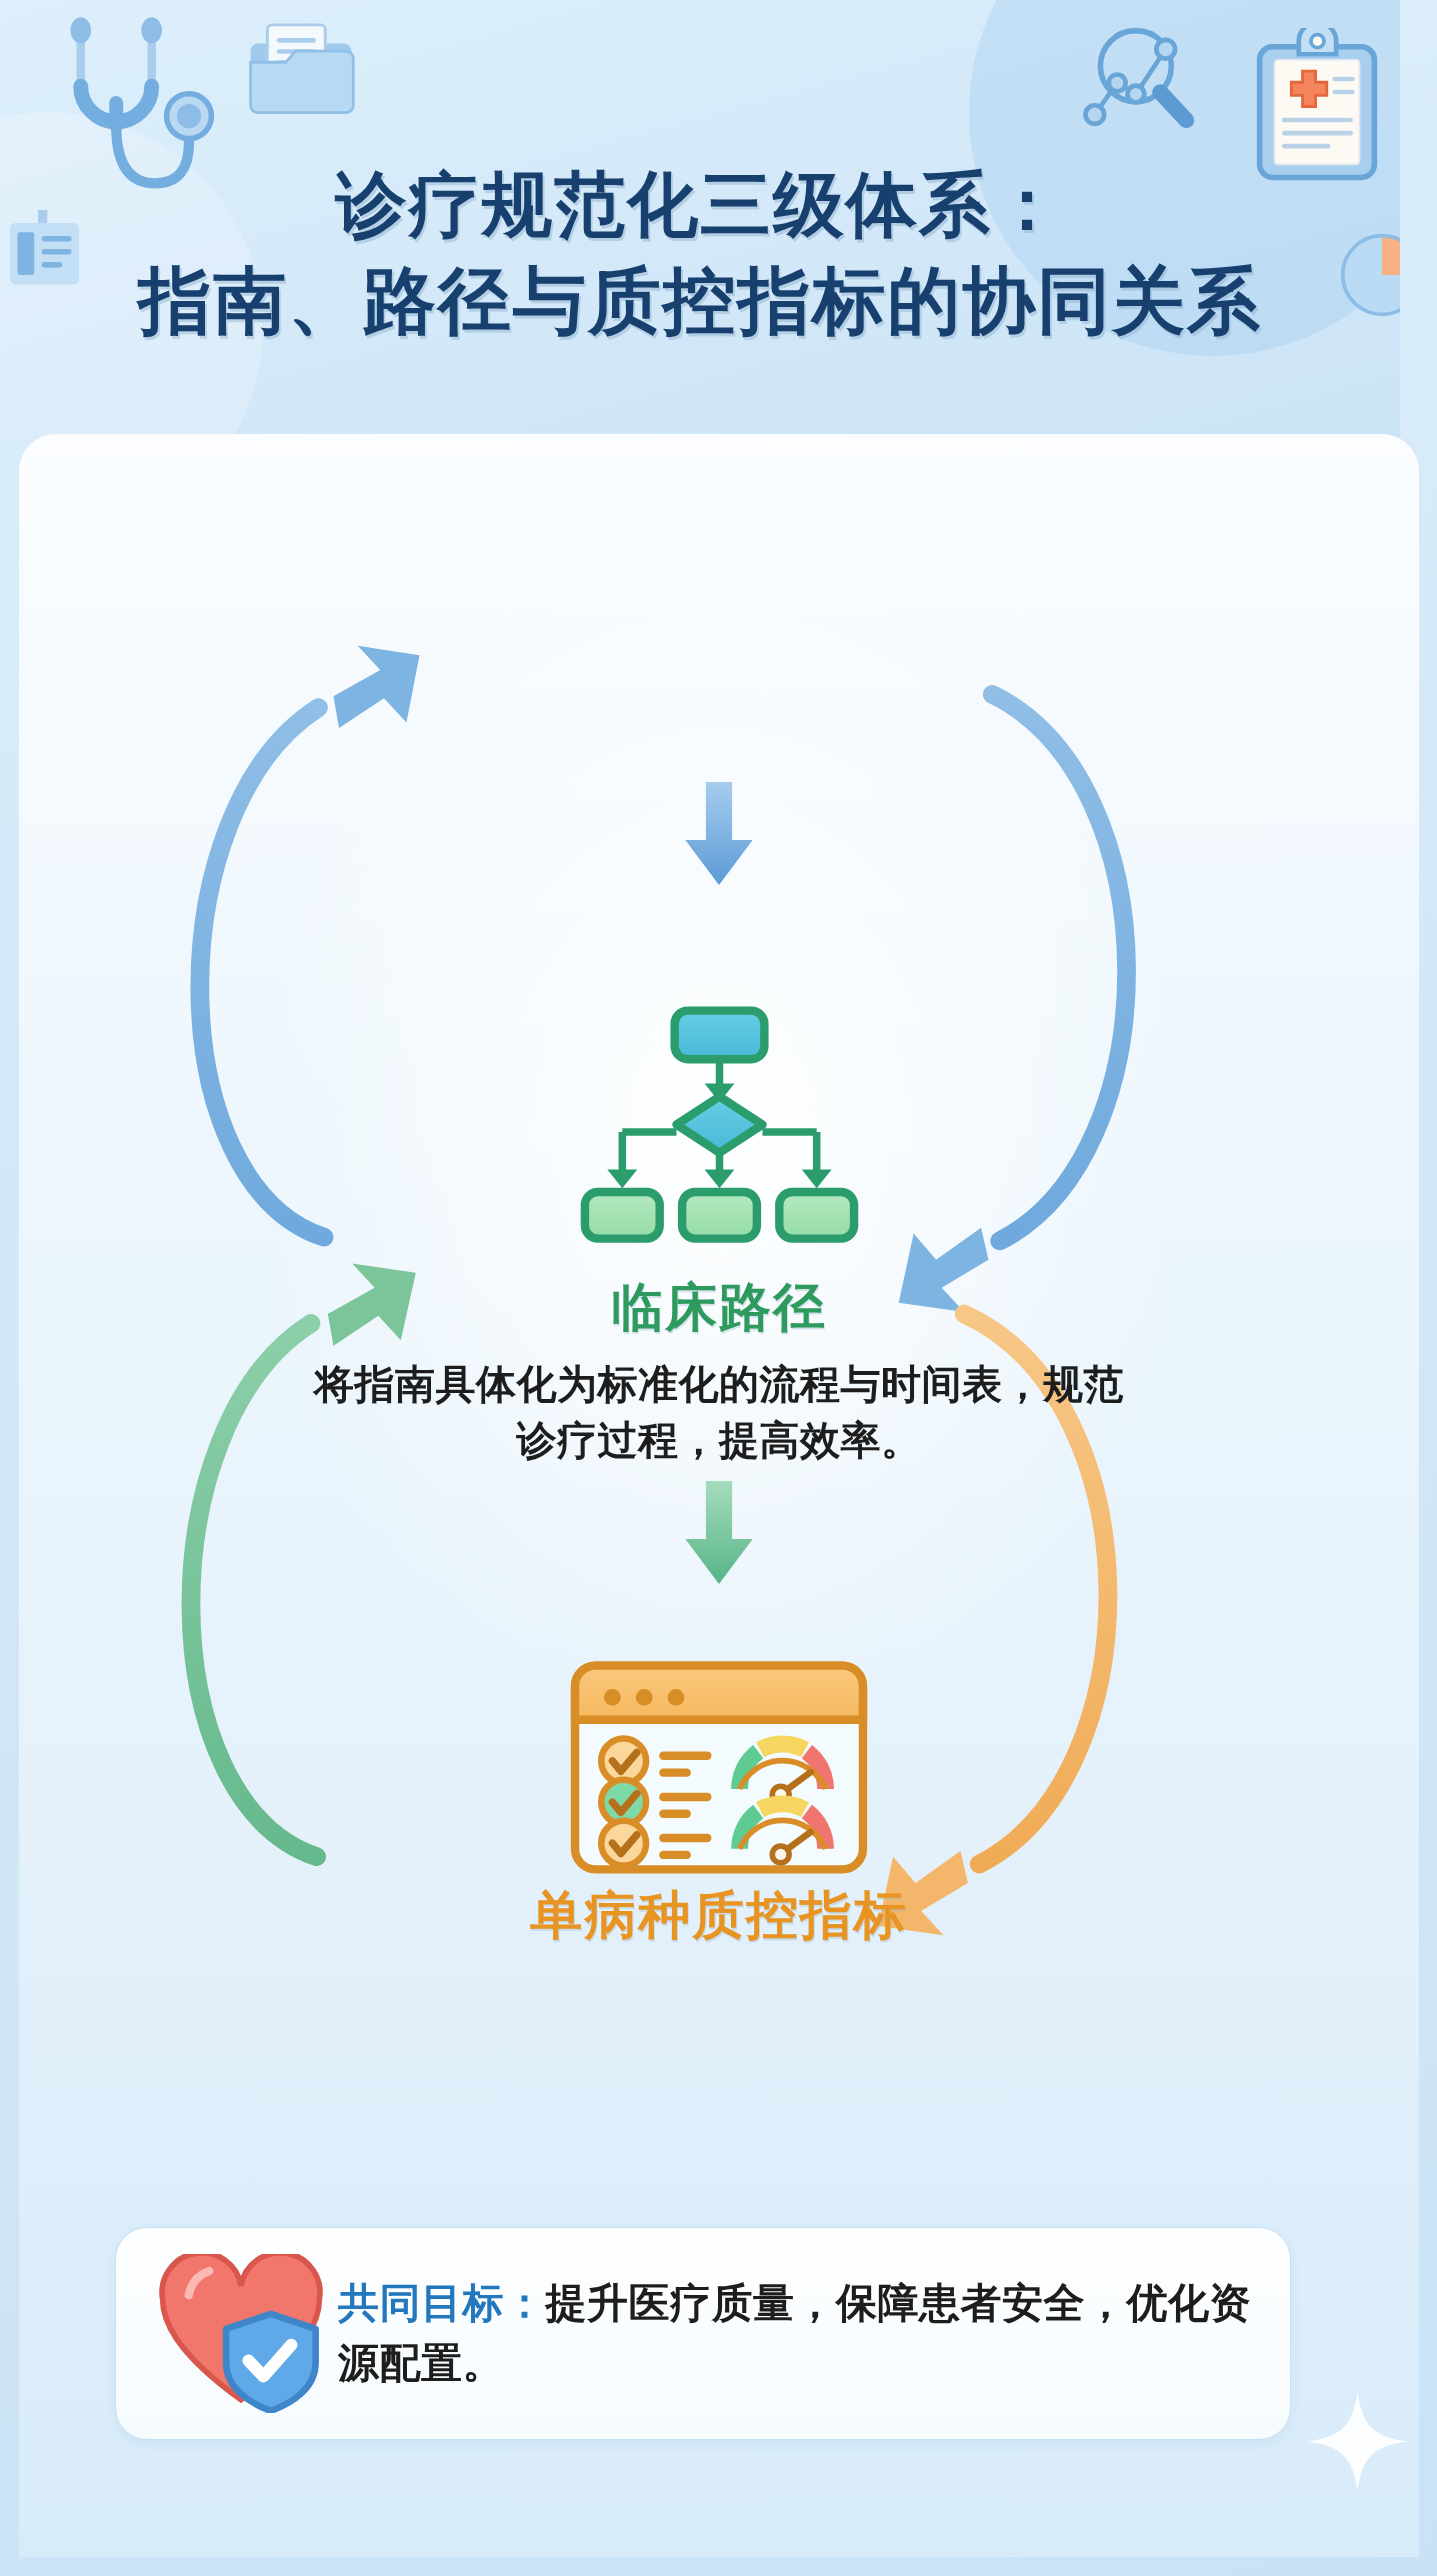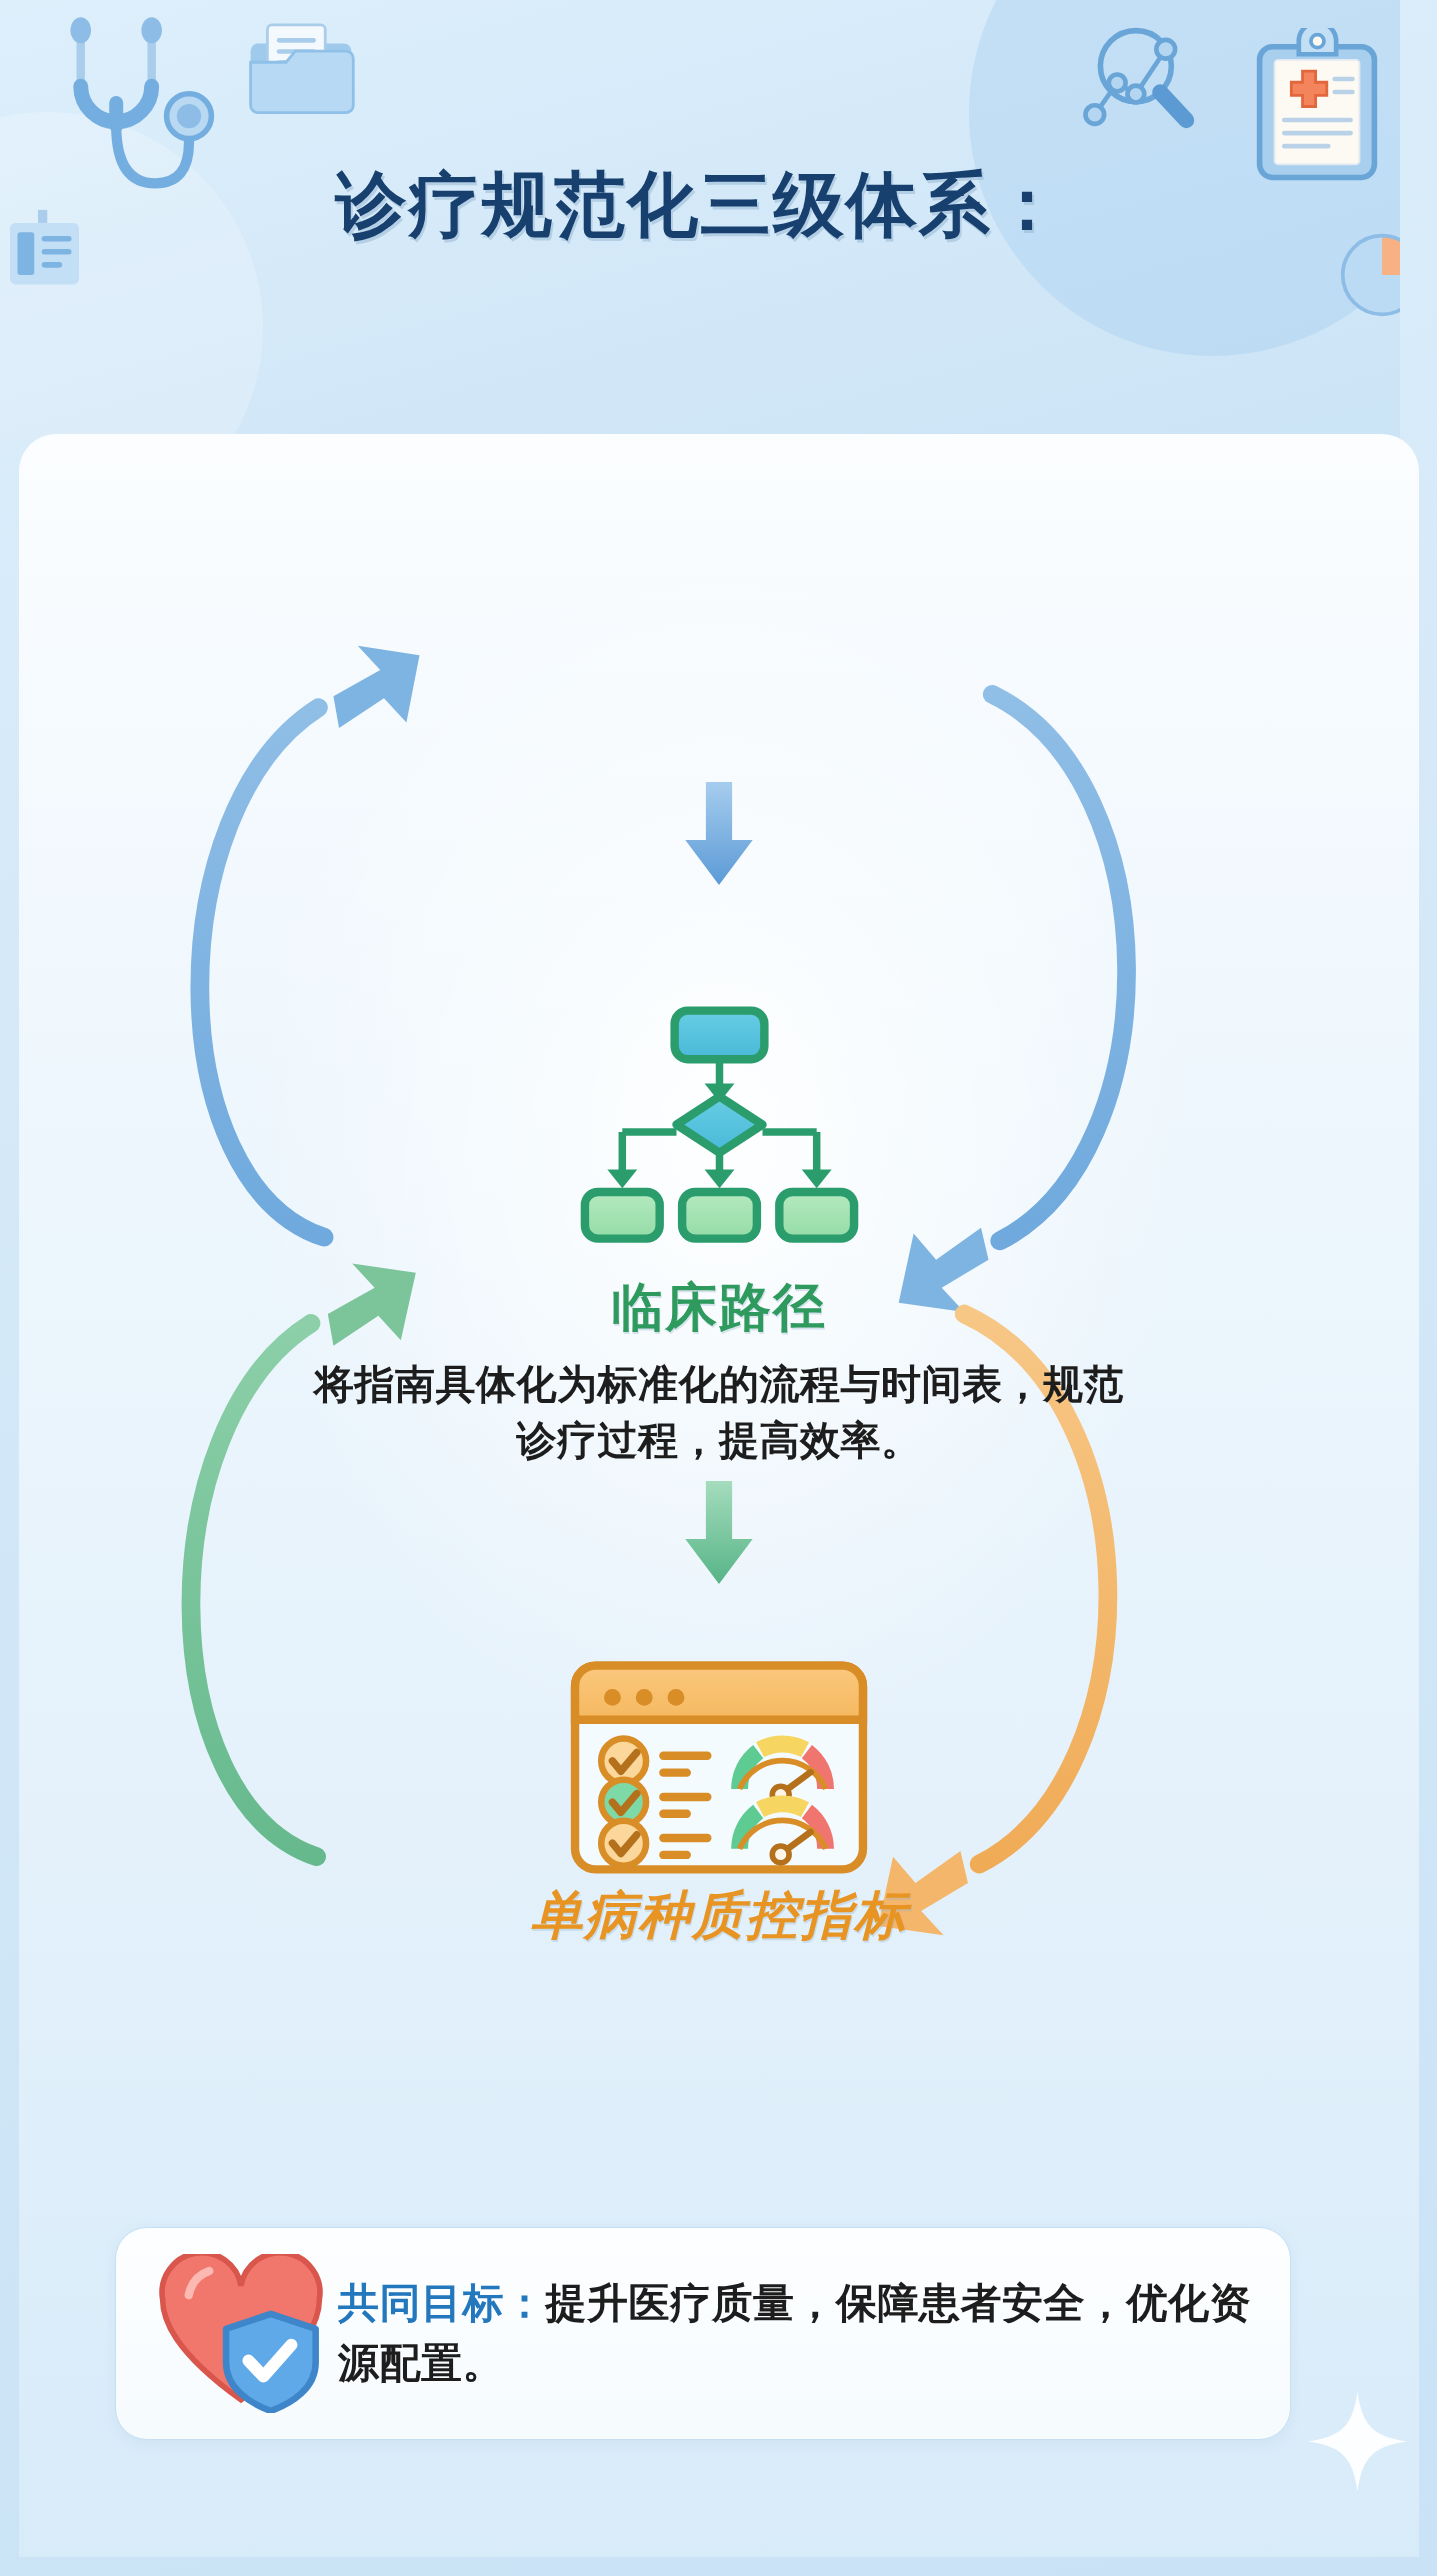--- a/index.html
+++ b/index.html
@@ -124,21 +124,21 @@
 
   .stage-title {
     font-size: 52px;
     font-weight: 700;
     letter-spacing: 1.9px;
     margin-top: 5.6px;
     text-shadow: 0.9px 1.9px 0 rgba(150,180,205,0.35);
   }
   #t1 { color: #2b7fca; }
   #t2 { color: #2f9a5e; }
-  #t3 { color: #e89423; font-style: italic; }
+  #t3 { color: #e89423; }
 
   .stage-desc {
     font-size: 40px;
     font-weight: 700;
     color: #1d1d1d;
     line-height: 1.42;
     margin: 13px auto 0;
     width: 786px;
     letter-spacing: 0.5px;
   }
@@ -241,20 +241,21 @@
     </svg>
 
     <svg class="hicon" id="ic-pie" viewBox="0 0 92 92">
       <path d="M46 46 L46 4 A42 42 0 0 1 88 46 Z" fill="#f7b183"></path>
       <path d="M46 46 L88 46 A42 42 0 1 1 46 4 Z" fill="#bbdaf3"></path>
       <circle cx="46" cy="46" r="42" fill="none" stroke="#8dbde6" stroke-width="4"></circle>
     </svg>
 
     <div class="title-wrap">
       <div class="title-line l1">诊疗规范化三级体系：</div>
+      <div class="title-line l2">指南、路径与质控指标的协同关系</div>
     </div>
   </div>
 
   <div class="panel">
     <div class="panel-glow"></div>
 
     <svg class="arrows-svg" viewBox="0 0 1496 2268">
       <defs>
         <linearGradient id="gBlue" x1="0" y1="0" x2="0" y2="1">
           <stop offset="0%" stop-color="#8fbee6"></stop>

